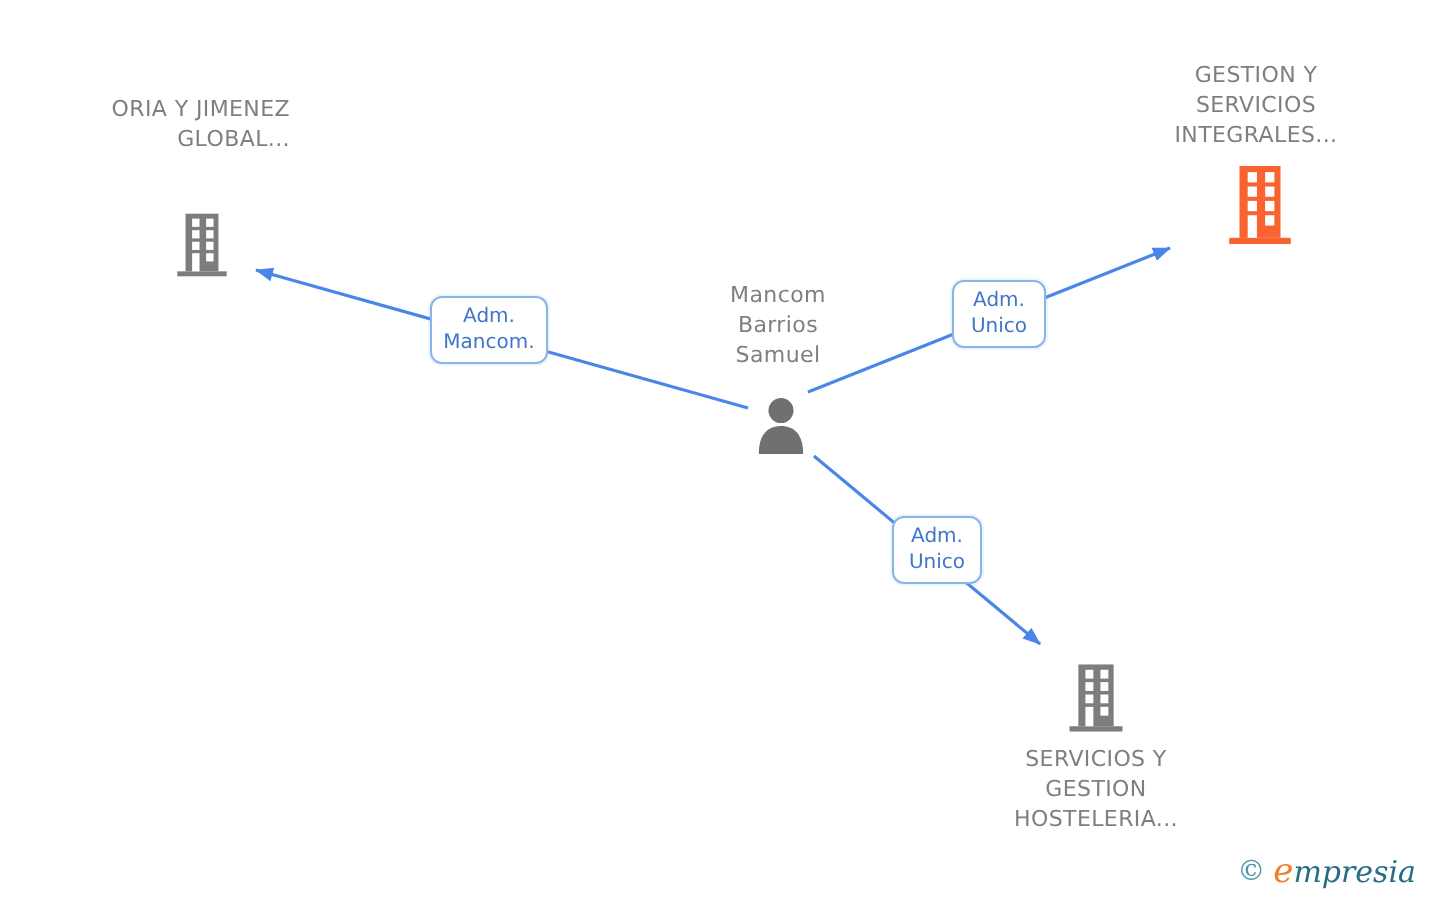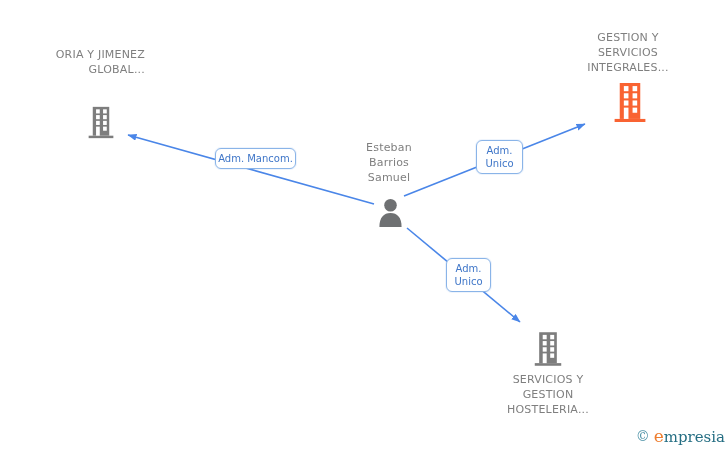--- a/index.html
+++ b/index.html
@@ -29,22 +29,23 @@
     border-radius:6px;
     color:#3f76c8;
     font-size:10px;
     line-height:13px;
     text-align:center;
     padding:3px 1px;
     box-shadow:0 0 0 1px rgba(138,180,232,0.15);
   }
   .watermark{
     position:absolute;
-    right:3px;bottom:4px;
+    right:20px;bottom:4px;
     font-family:"DejaVu Serif","Liberation Serif",serif;
+    font-style:italic;
     white-space:nowrap;
     margin-left:26px;
   }
   .wm-copy{color:#4e93a8;font-size:14px;vertical-align:1px;margin-right:4px;}
   .wm-initial{color:#ee7d2e;font-size:17px;}
   .wm-rest{color:#256e83;font-size:15px;}
 </style>
 </head>
 <body>
 
@@ -114,31 +115,31 @@
           <rect x="19.5" y="10" width="4.5" height="5"></rect>
         <rect x="11" y="17" width="4.5" height="5"></rect>
           <rect x="19.5" y="17" width="4.5" height="5"></rect>
         <rect x="11" y="24" width="4.5" height="11"></rect>
           <rect x="19.5" y="24" width="4.5" height="5"></rect>
       </g>
     </svg>
   </div>
   <div class="node-label" style="left:492px;top:372px;width:112px;">SERVICIOS Y GESTION HOSTELERIA...</div>
 
-  <div class="node-label" style="left:349px;top:140px;width:80px;">Esteban Barrios Samuel</div>
+  <div class="node-label" style="left:349px;top:140px;width:80px;">Mancom Barrios Samuel</div>
   <div class="icon-box" style="left:377px;top:198px;">
     <svg width="27" height="29" viewBox="0 0 28 30">
       <g fill="#6e7072">
         <circle cx="14" cy="7.5" r="6.5"></circle>
         <path d="M14,15.5 C7,15.5 2.5,20 2.5,30 L25.5,30 C25.5,20 21,15.5 14,15.5 Z"></path>
       </g>
     </svg>
   </div>
 
-  <div class="edge-label" style="left:215px;top:148px;width:81px;">Adm. Mancom.</div>
+  <div class="edge-label" style="left:215px;top:148px;width:59px;">Adm. Mancom.</div>
   <div class="edge-label" style="left:476px;top:140px;width:47px;">Adm. Unico</div>
   <div class="edge-label" style="left:446px;top:258px;width:45px;">Adm. Unico</div>
 
   <div class="watermark">
     <span class="wm-copy">©</span><span class="wm-initial">e</span><span class="wm-rest">mpresia</span>
   </div>
 
 </div>
 
 </body></html>

